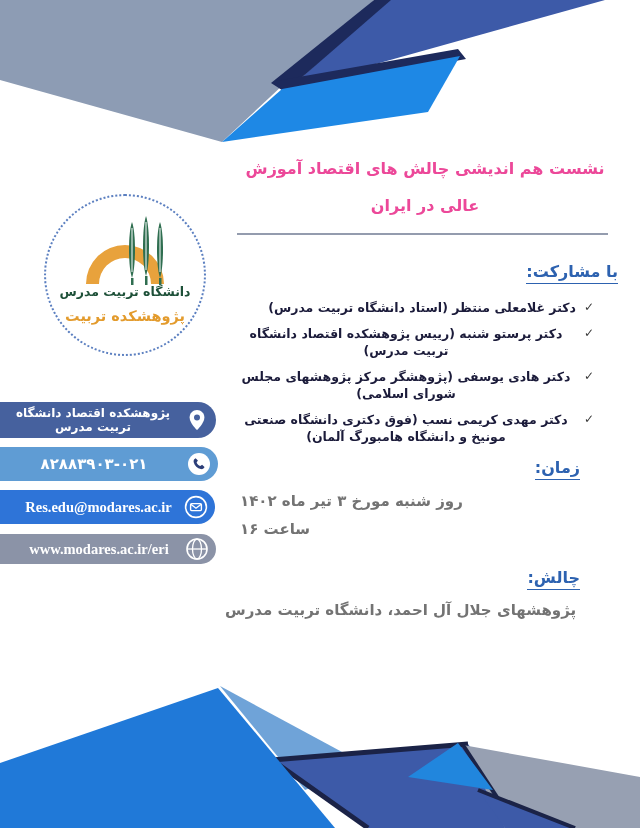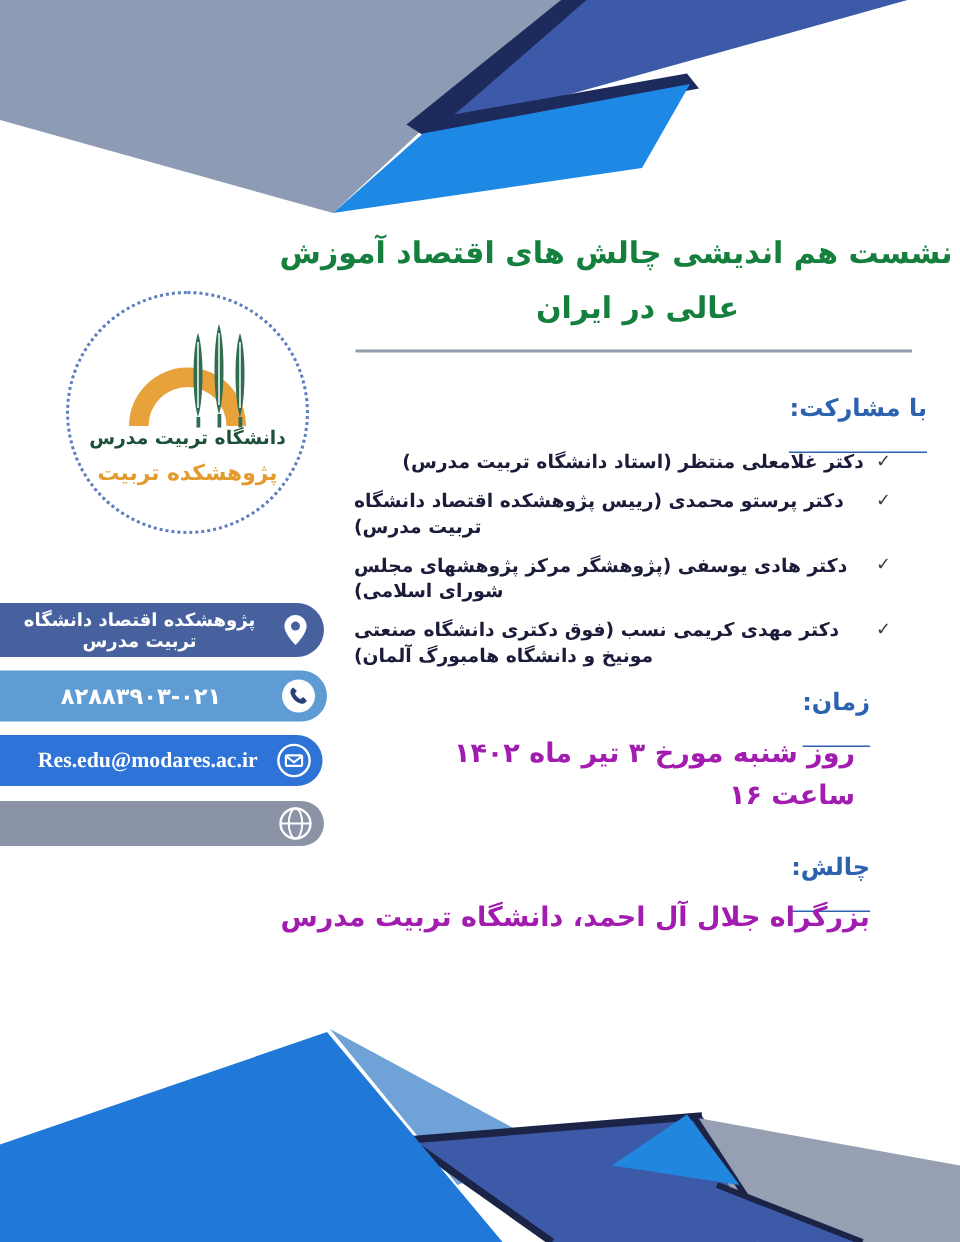--- a/index.html
+++ b/index.html
@@ -3,47 +3,47 @@
 <meta charset="utf-8">
 <style>
   html,body{margin:0;padding:0;background:#e8e8e8;}
   .page{position:relative;width:640px;height:828px;background:#ffffff;overflow:hidden;
         font-family:"DejaVu Sans",sans-serif;margin:0 auto;}
   svg{display:block;}
   .abs{position:absolute;}
 
   
   .title{position:absolute;top:150px;left:215px;width:420px;text-align:center;
-         direction:rtl;color:#15803d;font-weight:bold;font-size:20px;line-height:37px;white-space:nowrap;}
+         direction:rtl;color:#ec4899;font-weight:bold;font-size:16px;line-height:37px;white-space:nowrap;}
   .divider{position:absolute;top:233px;left:237px;width:371px;height:2px;background:#949cae;}
 
   
   .logo{position:absolute;top:194px;left:44px;width:162px;height:162px;border:2.5px dotted #5b7fc0;
         border-radius:50%;box-sizing:border-box;background:#fff;}
   .logo .uni{position:absolute;top:88px;width:100%;text-align:center;direction:rtl;
         color:#1d5038;font-weight:bold;font-size:12.5px;white-space:nowrap;}
   .logo .inst{position:absolute;top:112px;width:100%;text-align:center;direction:rtl;
         color:#e39b2d;font-weight:bold;font-size:14.5px;white-space:nowrap;}
 
   
   .heading{position:absolute;direction:rtl;color:#2d62b0;font-weight:bold;font-size:16px;
-           border-bottom:1.5px solid #2d62b0;padding-bottom:20px;white-space:nowrap;}
+           border-bottom:1.5px solid #2d62b0;padding-bottom:2px;white-space:nowrap;}
   .h-participants{top:262px;right:22px;}
   .h-time{top:458px;right:60px;}
   .h-place{top:568px;right:60px;}
 
   
   .plist{position:absolute;top:299px;right:46px;width:358px;direction:rtl;}
   .li{display:flex;margin-bottom:9px;color:#1b1b3a;font-weight:bold;font-size:12.5px;line-height:17px;}
   .li .chk{color:#3a3a3a;font-size:12px;margin-left:8px;flex:0 0 auto;}
-  .li .litxt{text-align:left;}
+  .li .litxt{text-align:center;}
 
   
-  .bodyline{position:absolute;direction:rtl;color:#a21caf;font-weight:bold;font-size:18px;
-            text-align:right;white-space:nowrap;}
+  .bodyline{position:absolute;direction:rtl;color:#737373;font-weight:bold;font-size:15px;
+            text-align:left;white-space:nowrap;}
   .t1{top:492px;left:240px;width:330px;}
   .t2{top:520px;left:240px;width:330px;}
   .p1{top:601px;left:225px;width:355px;}
   .p2{top:629px;left:225px;width:355px;}
 
   
   .pill{position:absolute;left:0;box-sizing:border-box;border-radius:0 18px 18px 0;
         color:#fff;display:flex;align-items:center;justify-content:center;}
   .pill .txt{width:100%;text-align:center;padding:0 38px 0 8px;}
   .pill .ic{position:absolute;right:7px;top:50%;transform:translateY(-50%);width:24px;height:24px;}
@@ -109,38 +109,38 @@
   </div>
 
   <div class="heading h-participants">با مشارکت:</div>
   <div class="plist">
     <div class="li">
       <span class="chk">✓</span>
       <span class="litxt">دکتر غلامعلی منتظر (استاد دانشگاه تربیت مدرس)</span>
     </div>
     <div class="li">
       <span class="chk">✓</span>
-      <span class="litxt">دکتر پرستو محمدی (رییس پژوهشکده اقتصاد دانشگاه تربیت مدرس)</span>
+      <span class="litxt">دکتر پرستو شنبه (رییس پژوهشکده اقتصاد دانشگاه تربیت مدرس)</span>
     </div>
     <div class="li">
       <span class="chk">✓</span>
       <span class="litxt">دکتر هادی یوسفی (پژوهشگر مرکز پژوهشهای مجلس شورای اسلامی)</span>
     </div>
     <div class="li">
       <span class="chk">✓</span>
       <span class="litxt">دکتر مهدی کریمی نسب (فوق دکتری دانشگاه صنعتی مونیخ و دانشگاه هامبورگ آلمان)</span>
     </div>
   </div>
 
   <div class="heading h-time">زمان:</div>
   <div class="bodyline t1">روز شنبه مورخ ۳ تیر ماه ۱۴۰۲</div>
   <div class="bodyline t2">ساعت ۱۶</div>
 
   <div class="heading h-place">چالش:</div>
-  <div class="bodyline p1">بزرگراه جلال آل احمد، دانشگاه تربیت مدرس</div>
+  <div class="bodyline p1">پژوهشهای جلال آل احمد، دانشگاه تربیت مدرس</div>
 
   <div class="pill pill-address">
     <span class="txt">پژوهشکده اقتصاد دانشگاه تربیت مدرس</span>
     <svg class="ic" viewBox="0 0 24 24">
       <path d="M12,2 C7.9,2 4.6,5.3 4.6,9.4 C4.6,15 12,22 12,22 C12,22 19.4,15 19.4,9.4 C19.4,5.3 16.1,2 12,2 Z" fill="#ffffff"></path>
       <circle cx="12" cy="9.4" r="3" fill="#46619e"></circle>
     </svg>
   </div>
 
   <div class="pill pill-phone">
@@ -154,20 +154,21 @@
   <div class="pill pill-email">
     <span class="txt" dir="ltr">Res.edu@modares.ac.ir</span>
     <svg class="ic" viewBox="0 0 24 24">
       <circle cx="12" cy="12" r="10.4" fill="none" stroke="#ffffff" stroke-width="1.6"></circle>
       <rect x="6.6" y="8.6" width="10.8" height="7" rx="1" fill="none" stroke="#ffffff" stroke-width="1.4"></rect>
       <polyline points="6.8,9.2 12,13.2 17.2,9.2" fill="none" stroke="#ffffff" stroke-width="1.4"></polyline>
     </svg>
   </div>
 
   <div class="pill pill-web">
+    <span class="txt" dir="ltr">www.modares.ac.ir/eri</span>
     <svg class="ic" viewBox="0 0 24 24">
       <circle cx="12" cy="12" r="10" fill="none" stroke="#ffffff" stroke-width="1.6"></circle>
       <ellipse cx="12" cy="12" rx="4.5" ry="10" fill="none" stroke="#ffffff" stroke-width="1.3"></ellipse>
       <line x1="2" y1="12" x2="22" y2="12" stroke="#ffffff" stroke-width="1.3"></line>
     </svg>
   </div>
 
 </div>
 
 </body></html>

